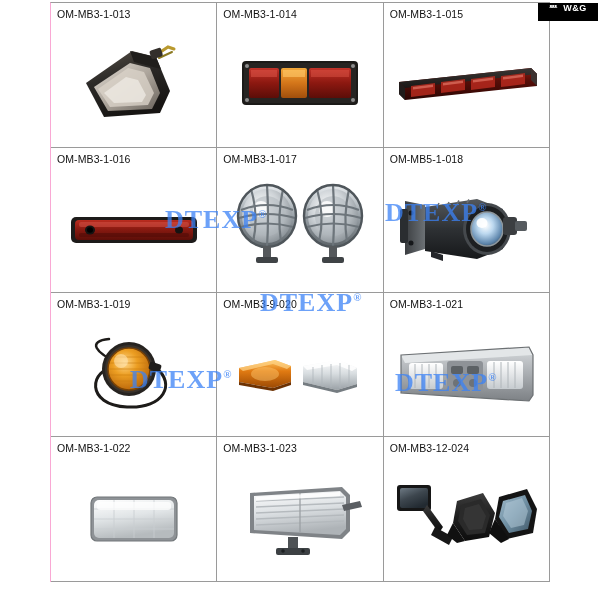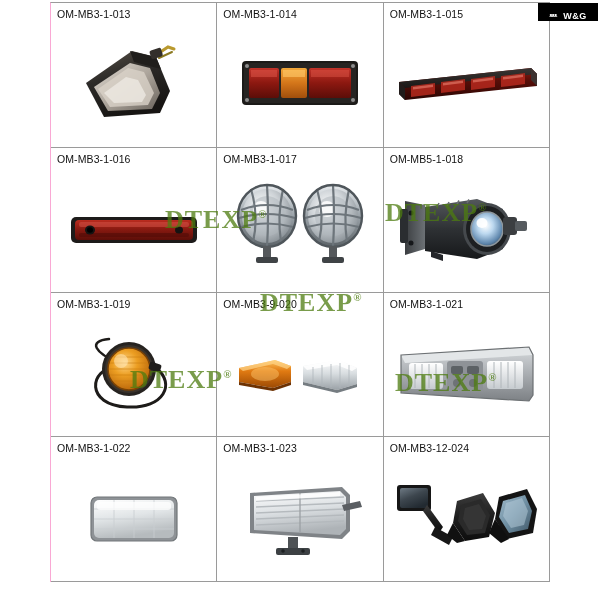--- a/index.html
+++ b/index.html
@@ -64,37 +64,37 @@
     position: absolute;
     right: 2px;
     top: 3px;
     width: 60px;
     height: 18px;
     background: #000000;
     color: #ffffff;
     font-size: 9px;
     font-weight: bold;
     display: flex;
-    align-items: flex-end;
+    align-items: flex-start;
     justify-content: center;
     gap: 7px;
     letter-spacing: 0.5px;
     z-index: 6;
   }
   #brand-badge .wings {
     font-size: 8px;
     letter-spacing: -1px;
   }
 
   
   .wm {
     position: absolute;
     font-size: 26px;
     font-weight: bold;
-    color: #4d7c0f;
+    color: #3b82f6;
     opacity: 0.75;
     letter-spacing: 1px;
     pointer-events: none;
     z-index: 5;
     font-family: "Liberation Serif", serif;
   }
   .wm sup { font-size: 11px; vertical-align: super; }
   .wm-1 { left: 165px; top: 205px; }
   .wm-2 { left: 385px; top: 198px; }
   .wm-3 { left: 130px; top: 365px; }

